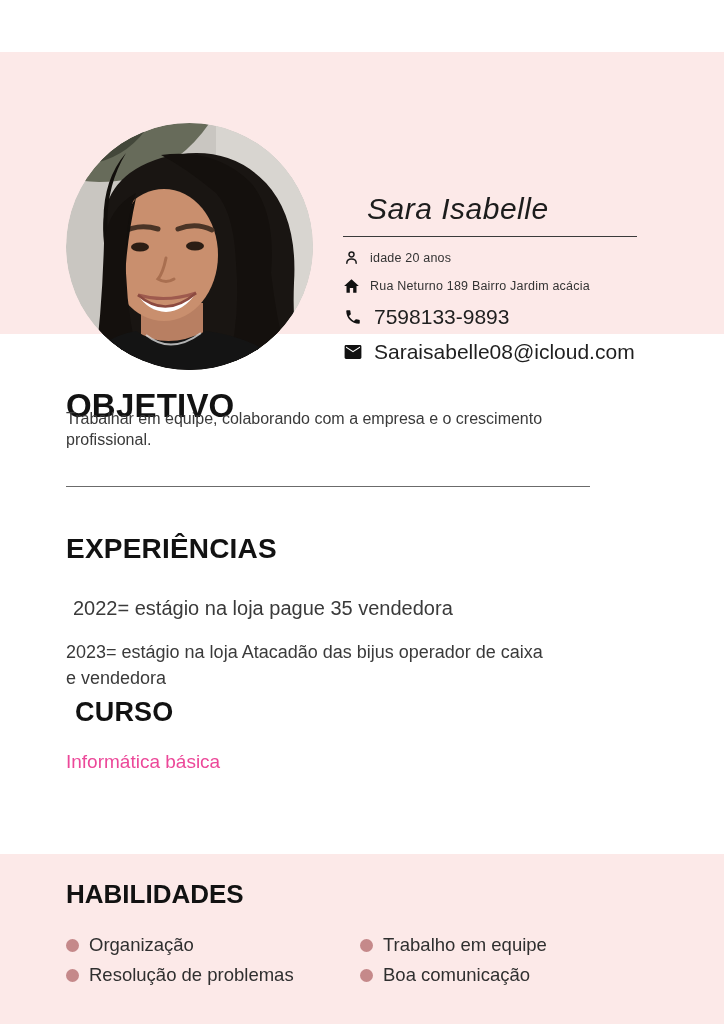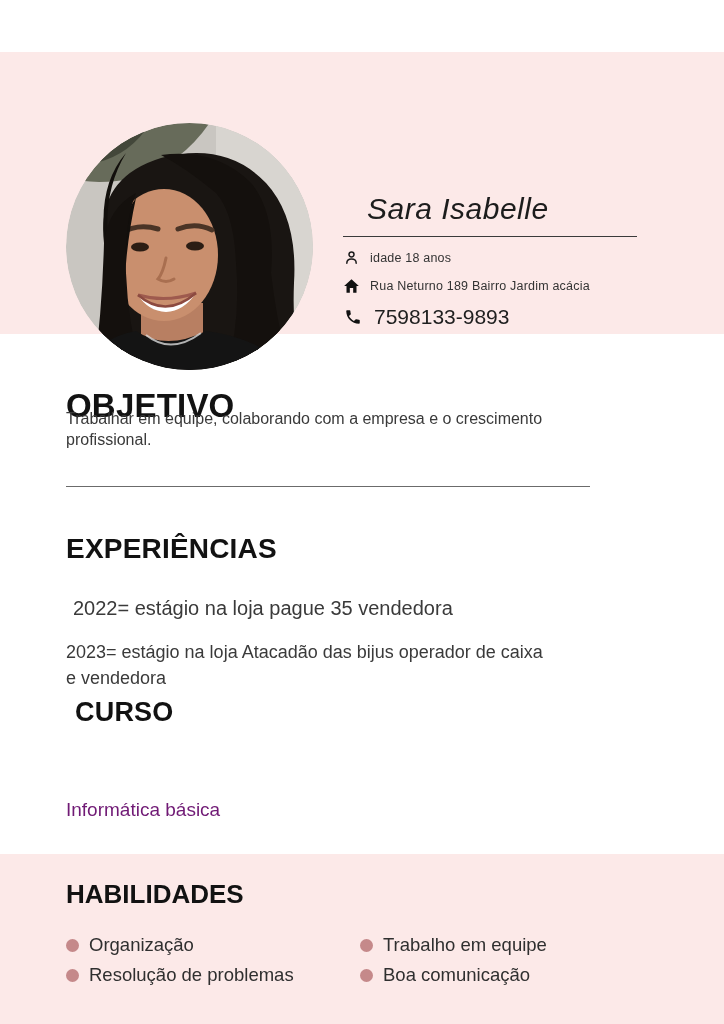--- a/index.html
+++ b/index.html
@@ -100,22 +100,21 @@
     left: 66px; top: 639px;
     width: 480px;
     font-size: 18px;
     line-height: 1.45;
     color: #3a3a3a;
   }
   .curso-body {
     position: absolute;
     left: 66px; top: 751px;
     font-size: 19px;
-    color: #701a75;
-    margin-top: 48px;
+    color: #ec4899;
   }
 
   
   .band-bottom {
     position: absolute;
     left: 0; top: 822px;
     width: 724px; height: 194px;
     background: var(--pink, #fce9e8);
     margin-top: 32px;
   }
@@ -204,41 +203,49 @@
       <div class="name">Sara Isabelle</div>
       <hr class="name-rule">
 
       <div class="contact-row small">
         <span class="cicon">
           <svg width="15" height="15" viewBox="0 0 24 24" fill="none" stroke="#1c1c1c" stroke-width="2.4">
             <circle cx="12" cy="7" r="4"></circle>
             <path d="M4.5 21 Q4.5 14.5 12 14.5 Q19.5 14.5 19.5 21" stroke-linecap="round"></path>
           </svg>
         </span>
-        <span>idade 18 anos</span>
+        <span>idade 20 anos</span>
       </div>
 
       <div class="contact-row small">
         <span class="cicon">
           <svg width="17" height="16" viewBox="0 0 24 24" fill="#111111">
             <path d="M12 2 L23 12 L19.5 12 L19.5 22 L14.5 22 L14.5 15 L9.5 15 L9.5 22 L4.5 22 L4.5 12 L1 12 Z"></path>
           </svg>
         </span>
         <span>Rua Neturno 189 Bairro Jardim acácia</span>
       </div>
 
       <div class="contact-row large">
         <span class="cicon">
           <svg width="18" height="18" viewBox="0 0 24 24" fill="#111111">
             <path d="M6.62 10.79c1.44 2.83 3.76 5.14 6.59 6.59l2.2-2.2c.27-.27.67-.36 1.02-.24 1.12.37 2.33.57 3.57.57.55 0 1 .45 1 1V20c0 .55-.45 1-1 1-9.39 0-17-7.61-17-17 0-.55.45-1 1-1h3.5c.55 0 1 .45 1 1 0 1.25.2 2.45.57 3.57.11.35.03.74-.25 1.02l-2.2 2.2z"></path>
           </svg>
         </span>
         <span>7598133-9893</span>
       </div>
 
+      <div class="contact-row large">
+        <span class="cicon">
+          <svg width="18" height="14" viewBox="0 0 24 20" fill="#111111">
+            <path d="M22 0H2C.9 0 0 .9 0 2v16c0 1.1.9 2 2 2h20c1.1 0 2-.9 2-2V2c0-1.1-.9-2-2-2zm0 4l-10 6.5L2 4V2l10 6.5L22 2v2z"></path>
+          </svg>
+        </span>
+        <span>Saraisabelle08@icloud.com</span>
+      </div>
     </div>
   </div>
 
   <div class="h-sec h-objetivo">OBJETIVO</div>
   <p class="objetivo-body">Trabalhar em equipe, colaborando com a empresa e o crescimento profissional.</p>
   <hr class="divider">
 
   <div class="h-sec h-experiencias">EXPERIÊNCIAS</div>
   <p class="exp-item-1">2022= estágio na loja pague 35 vendedora</p>
   <p class="exp-item-2">2023= estágio na loja Atacadão das bijus  operador de caixa e vendedora</p>

